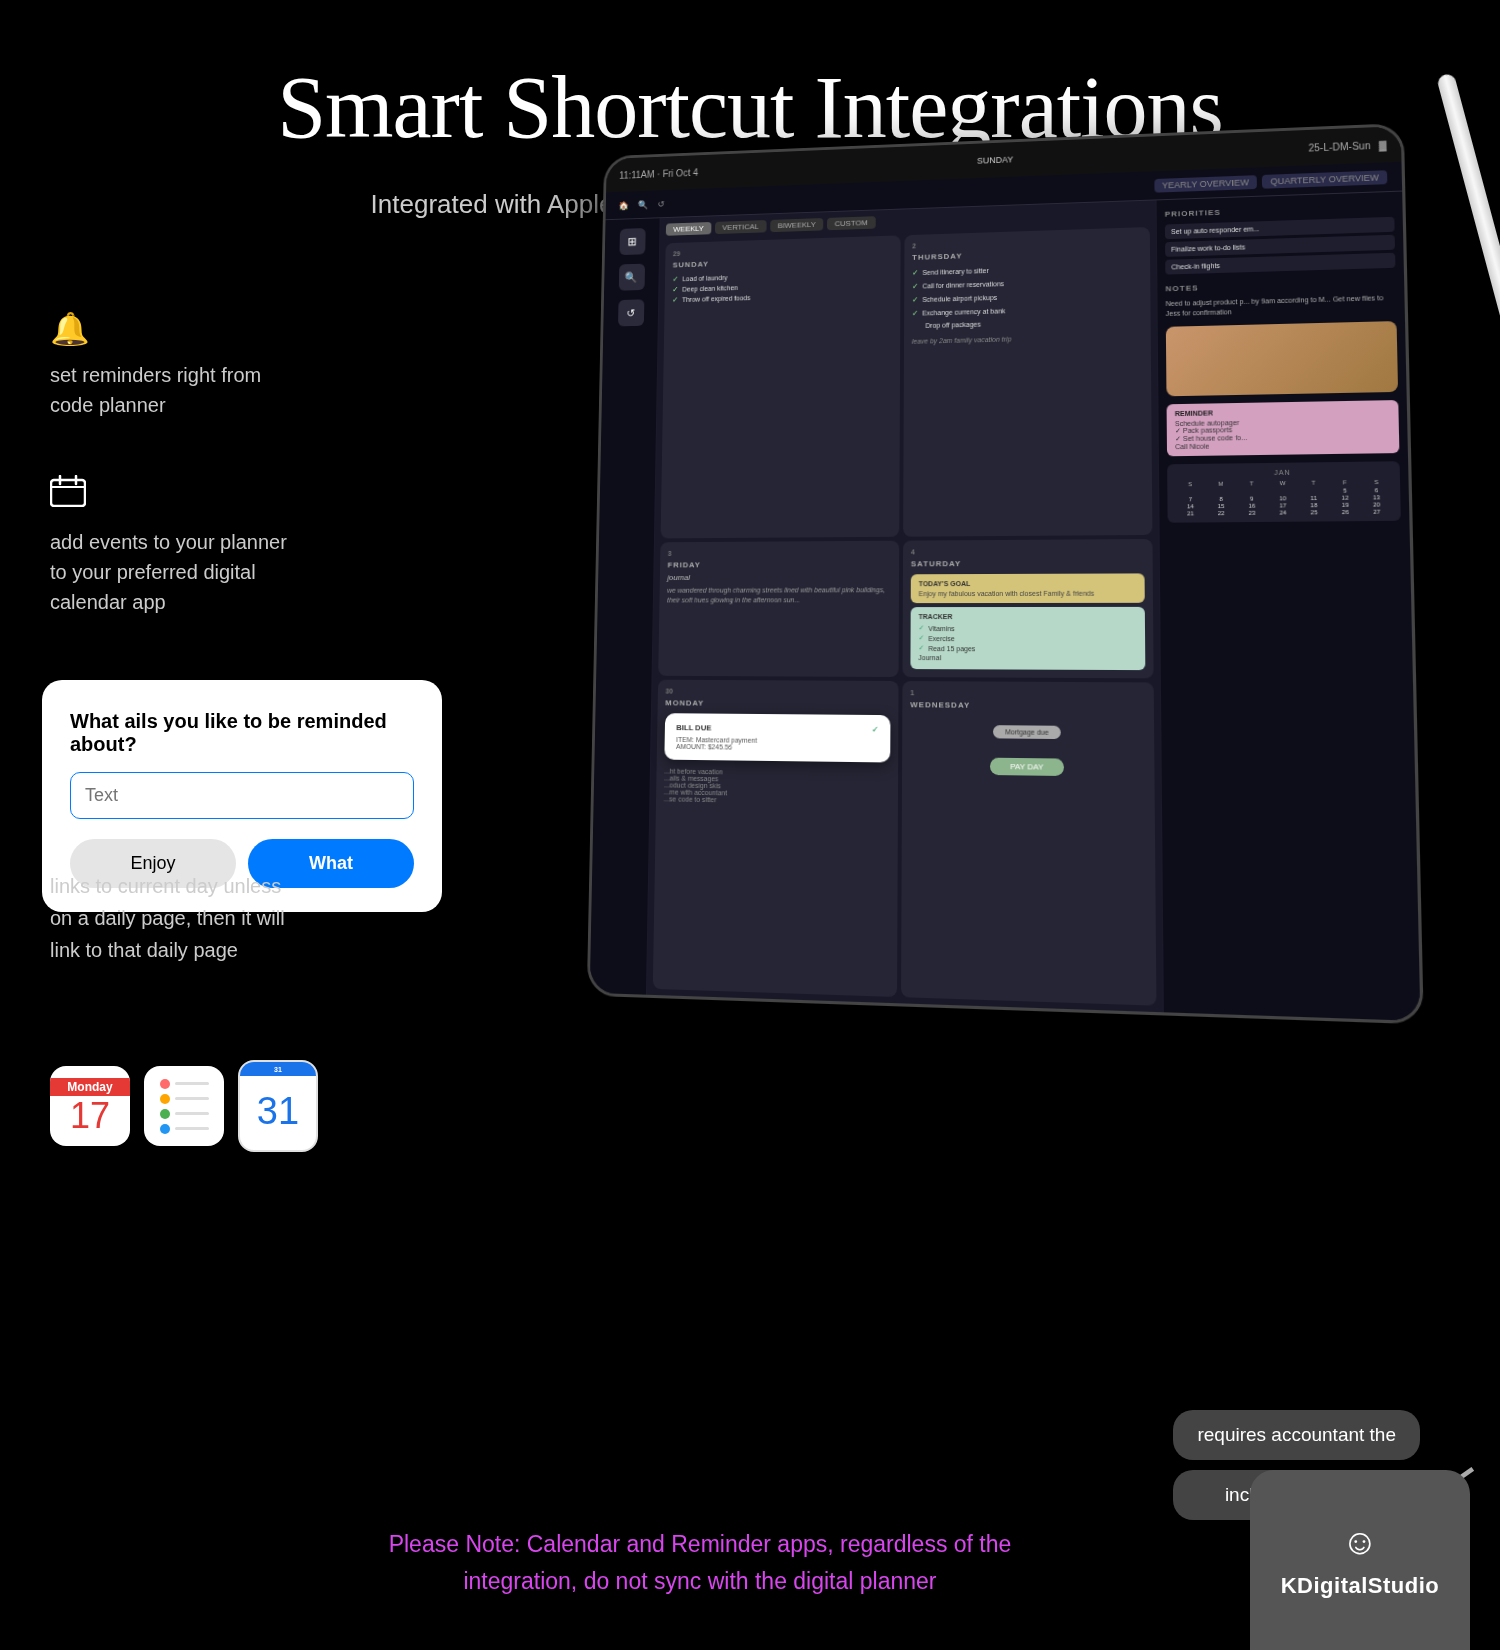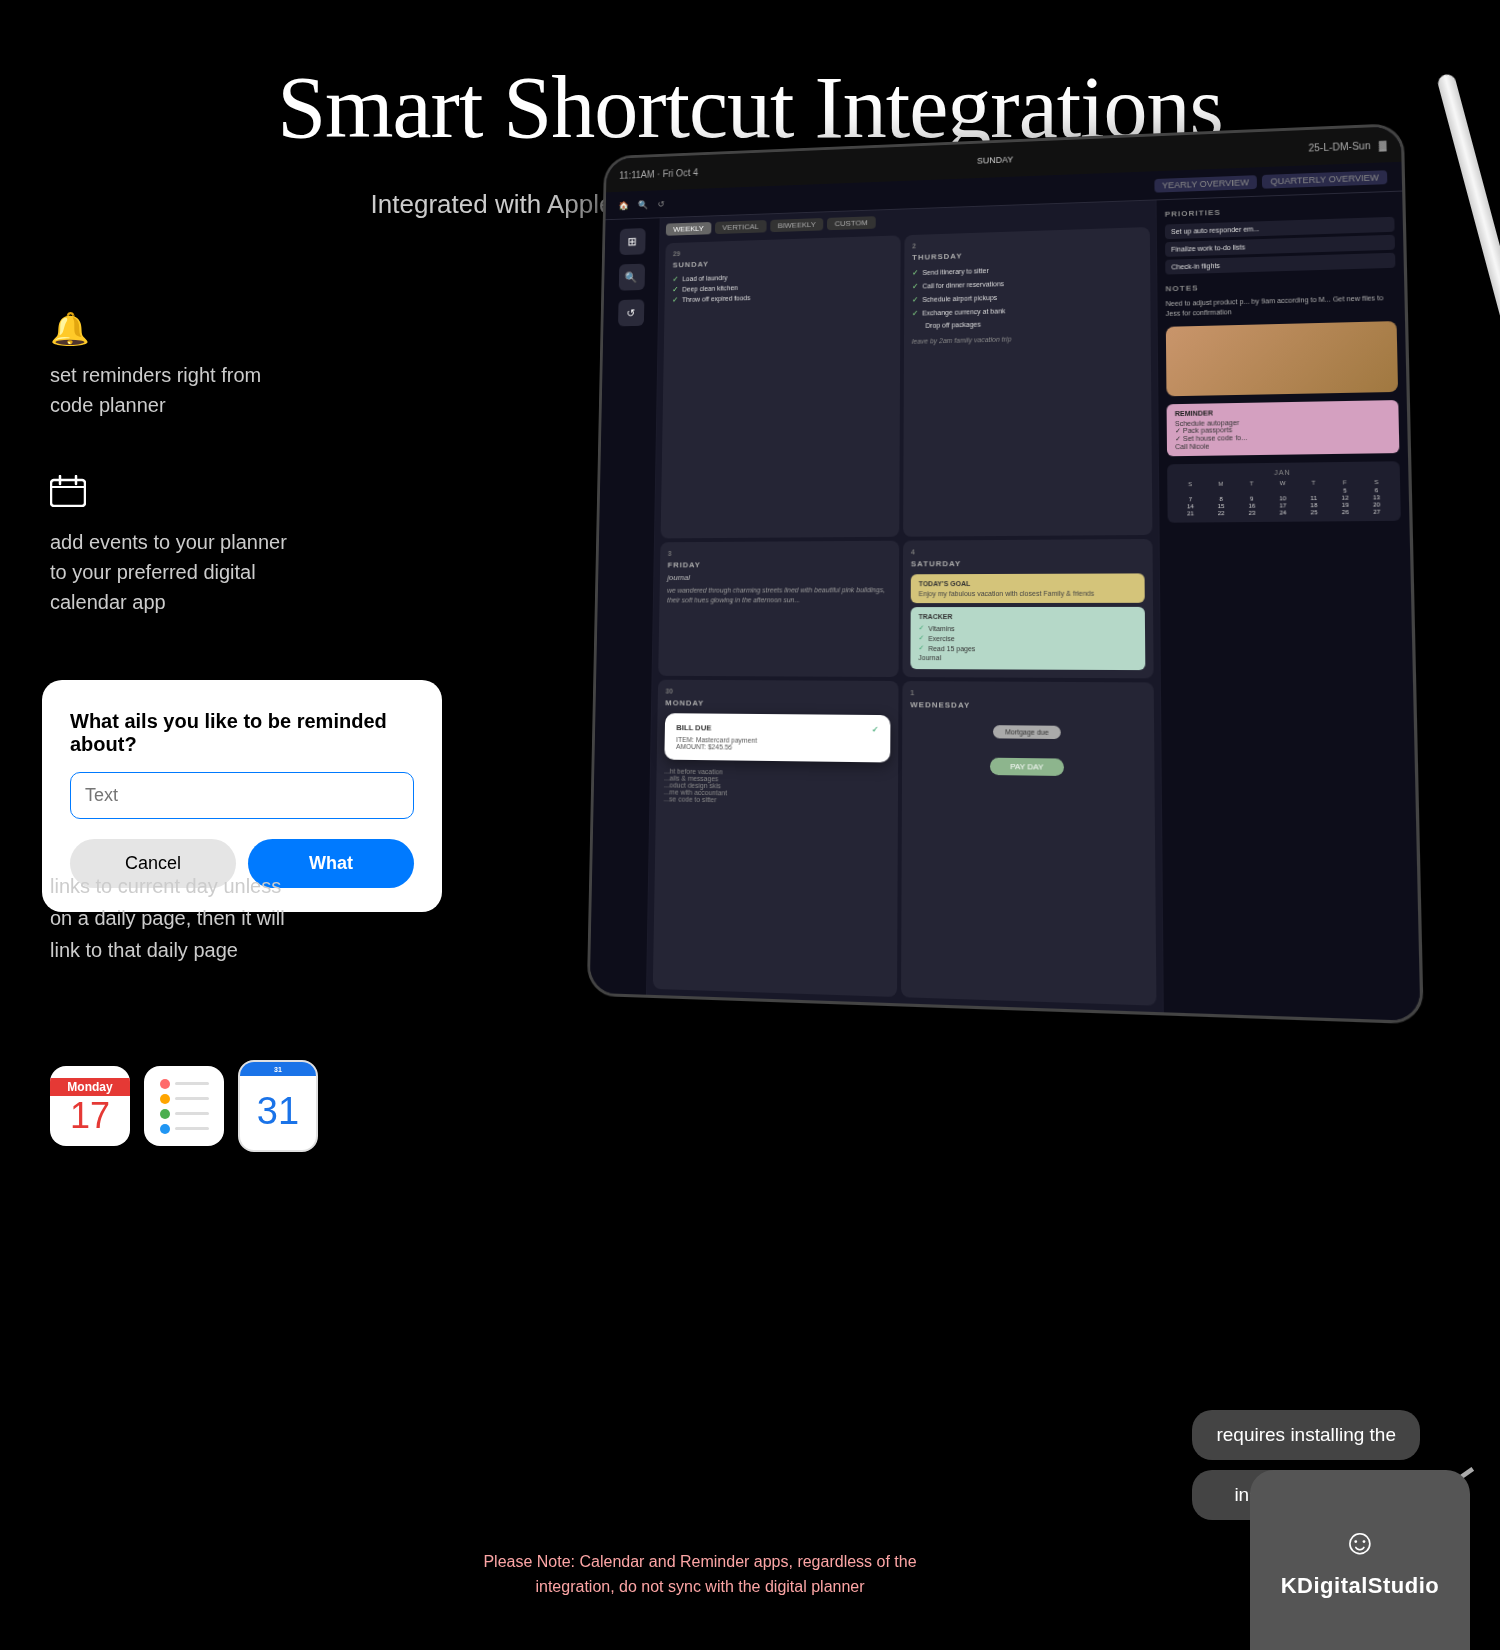--- a/index.html
+++ b/index.html
@@ -423,21 +423,21 @@
       </span>
       <p class="feature-text">add events to your planner to your preferred digital calendar app</p>
     </div>
 
   </div>
 
   <div class="dialog-box">
     <p class="dialog-title">What ails you like to be reminded about?</p>
     <input class="dialog-input" type="text" placeholder="Text" style="">
     <div class="dialog-buttons">
-      <button class="btn-cancel">Cancel</button>
+      <button class="btn-cancel">Enjoy</button>
       <button class="btn-done">What</button>
     </div>
   </div>
 
   <div class="link-feature">
     <p class="link-feature-text">links to current day unless on a daily page, then it will link to that daily page</p>
   </div>
 
   <div class="app-icons">
 
@@ -698,29 +698,29 @@
 
           </div>
 
         </div>
 
       </div>
     </div>
   </div>
 
   <div class="tooltip-area">
-    <div class="tooltip-bubble1">requires installing the</div>
+    <div class="tooltip-bubble1">requires accountant the</div>
     <div class="tooltip-bubble2">included shortcut</div>
     <div style="position:absolute;right:-60px;bottom:10px;font-size:55px;color:#aaa;transform:rotate(10deg);">↙</div>
   </div>
 
   <div class="studio-card">
     <div class="studio-smiley">☺</div>
     <div class="studio-name">KDigitalStudio</div>
   </div>
 
   <div style="position:absolute;bottom:50px;left:200px;right:300px;text-align:center;">
-    <p style="font-family:Arial,Helvetica,sans-serif;font-size:16px;color:#fca5a5;line-height:1.6;margin-top:16px;">
+    <p style="font-family:Arial,Helvetica,sans-serif;font-size:23px;color:#d946ef;line-height:1.6;margin-top:16px;">
       Please Note: Calendar and Reminder apps, regardless of the<br>integration, do not sync with the digital planner
     </p>
   </div>
 
 </div>
 
 </body></html>

